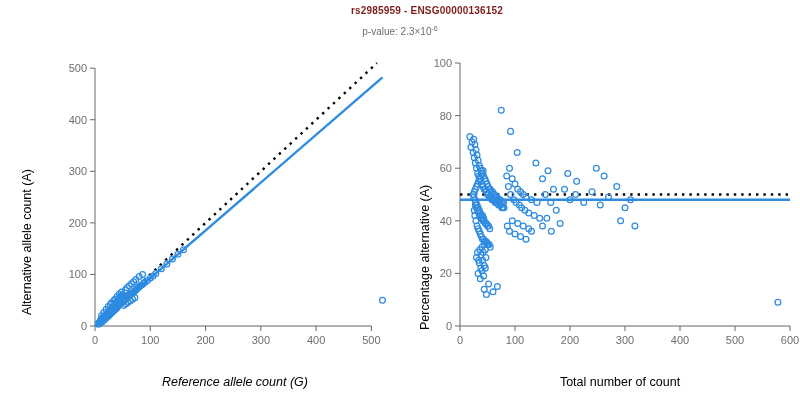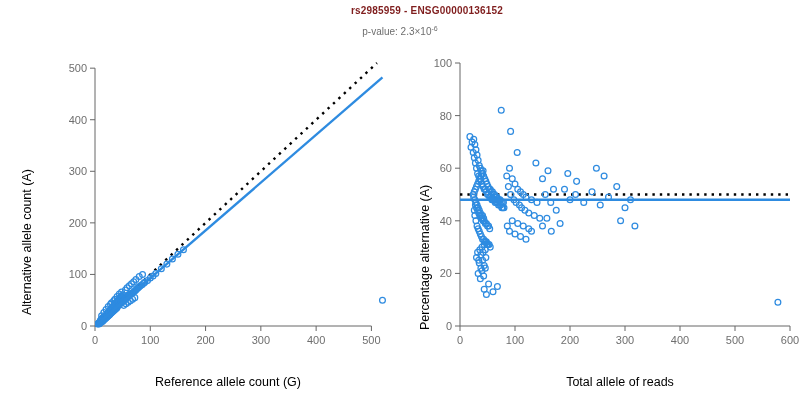--- a/index.html
+++ b/index.html
@@ -289,21 +289,21 @@
           <circle cx="123.74716981132076" cy="260.37254901960785" r="2.9" fill="none" stroke="#2e8be0" stroke-width="1.25"></circle>
           <circle cx="125.95849056603774" cy="258.8254901960784" r="2.9" fill="none" stroke="#2e8be0" stroke-width="1.25"></circle>
           <circle cx="128.16981132075472" cy="257.278431372549" r="2.9" fill="none" stroke="#2e8be0" stroke-width="1.25"></circle>
           <circle cx="130.3811320754717" cy="255.7313725490196" r="2.9" fill="none" stroke="#2e8be0" stroke-width="1.25"></circle>
           <circle cx="132.59245283018868" cy="254.1843137254902" r="2.9" fill="none" stroke="#2e8be0" stroke-width="1.25"></circle>
           <circle cx="134.80377358490566" cy="252.63725490196077" r="2.9" fill="none" stroke="#2e8be0" stroke-width="1.25"></circle>
           <circle cx="382.47169811320754" cy="255.2156862745098" r="2.9" fill="none" stroke="#2e8be0" stroke-width="1.25"></circle>
           <line x1="95" y1="281" x2="382.47169811320754" y2="32.43921568627451" stroke="#2e8be0" stroke-width="2.4" stroke-linecap="butt"></line>
         </g>
       </svg>
-    <div class="axis-title-x" style="left:68px; top:330px; width:320px;">Reference allele count (G)</div>
+    <div class="axis-title-x" style="left:75px; top:330px; width:320px;font-style:italic;">Reference allele count (G)</div>
     <div class="axis-title-y" style="left:20px; top:270px;">Alternative allele count (A)</div>
   </div>
 
   <div class="panel" style="left:400px; top:45px; width:400px; height:355px;">
     <svg id="svg-right" width="400" height="310" style="position:absolute;left:0;top:0;">
         <line x1="60" y1="281" x2="60" y2="18" stroke="#666" stroke-width="1"></line>
         <line x1="55" y1="281" x2="60" y2="281" stroke="#666" stroke-width="1"></line>
         <text x="52" y="285" text-anchor="end" class="tick">0</text>
         <line x1="55" y1="228.4" x2="60" y2="228.4" stroke="#666" stroke-width="1"></line>
         <text x="52" y="232.4" text-anchor="end" class="tick">20</text>
@@ -527,17 +527,17 @@
           <circle cx="234.9" cy="181.06" r="2.9" fill="none" stroke="#2e8be0" stroke-width="1.25"></circle>
           <circle cx="84.2" cy="244.18" r="2.9" fill="none" stroke="#2e8be0" stroke-width="1.25"></circle>
           <circle cx="86.4" cy="249.44" r="2.9" fill="none" stroke="#2e8be0" stroke-width="1.25"></circle>
           <circle cx="88.6" cy="238.92000000000002" r="2.9" fill="none" stroke="#2e8be0" stroke-width="1.25"></circle>
           <circle cx="93" cy="246.81" r="2.9" fill="none" stroke="#2e8be0" stroke-width="1.25"></circle>
           <circle cx="97.4" cy="241.55" r="2.9" fill="none" stroke="#2e8be0" stroke-width="1.25"></circle>
           <circle cx="377.90000000000003" cy="257.33" r="2.9" fill="none" stroke="#2e8be0" stroke-width="1.25"></circle>
           <line x1="60" y1="154.76" x2="390" y2="154.76" stroke="#2e8be0" stroke-width="2.4" stroke-linecap="butt"></line>
         </g>
       </svg>
-    <div class="axis-title-x" style="left:50px; top:330px; width:340px;">Total allele of reads</div>
+    <div class="axis-title-x" style="left:50px; top:330px; width:340px;">Total number of count</div>
     <div class="axis-title-y" style="left:18px; top:285px;">Percentage alternative (A)</div>
   </div>
 
 </div>
 
 </body></html>

